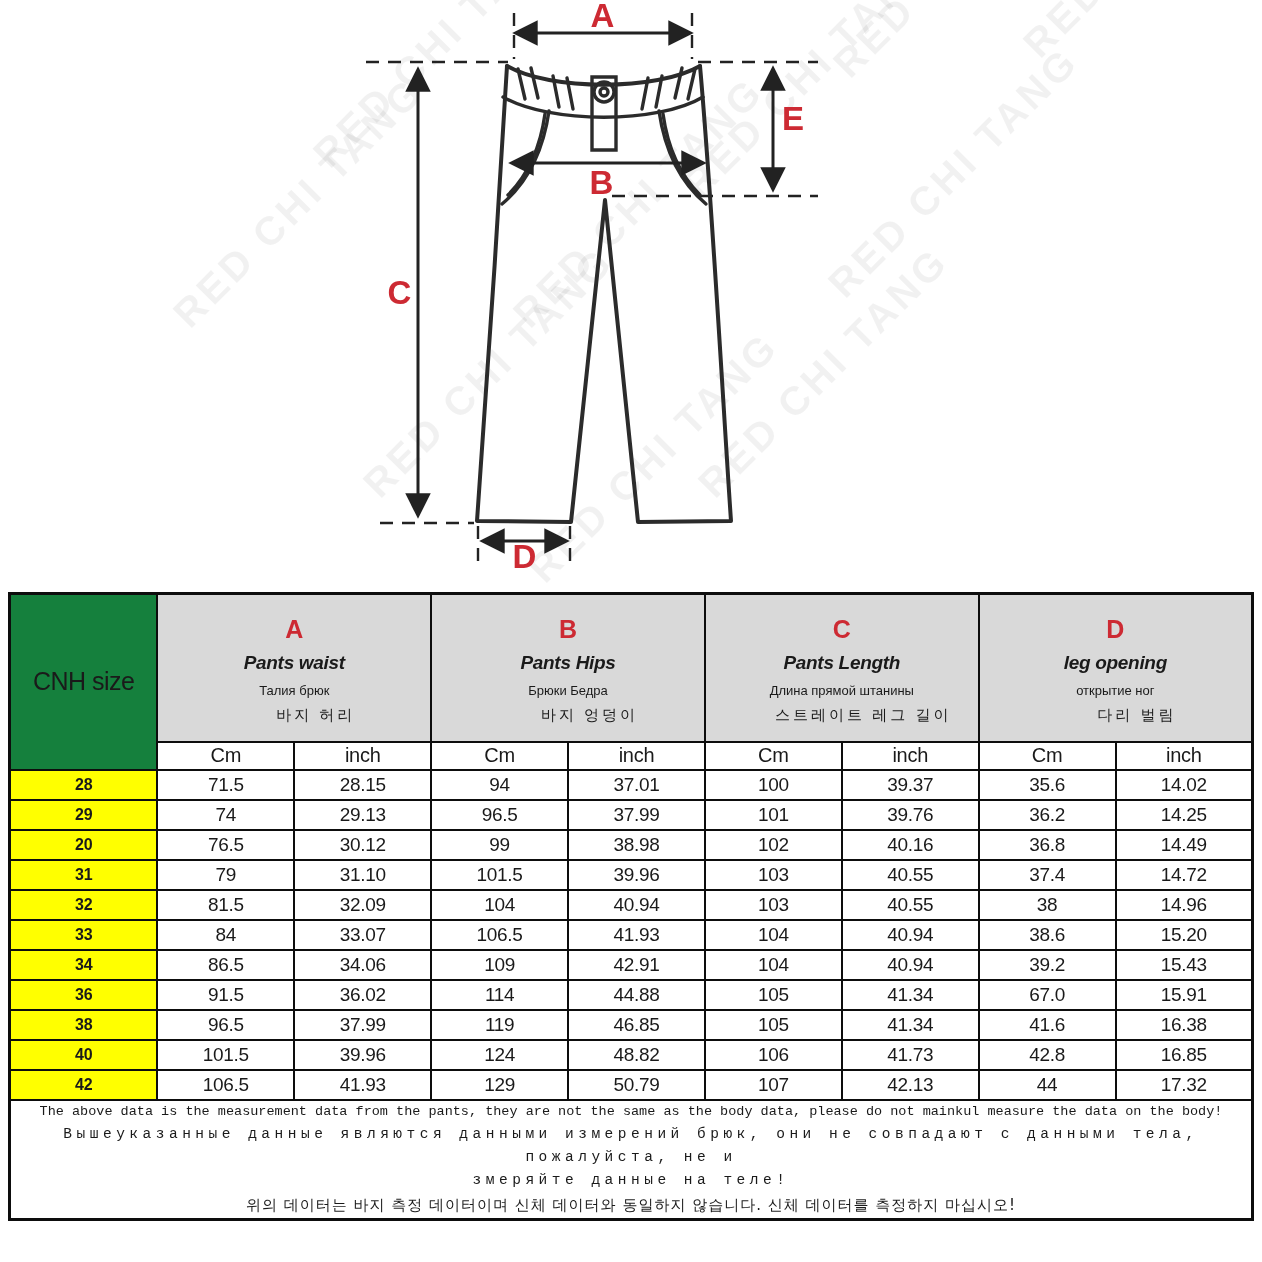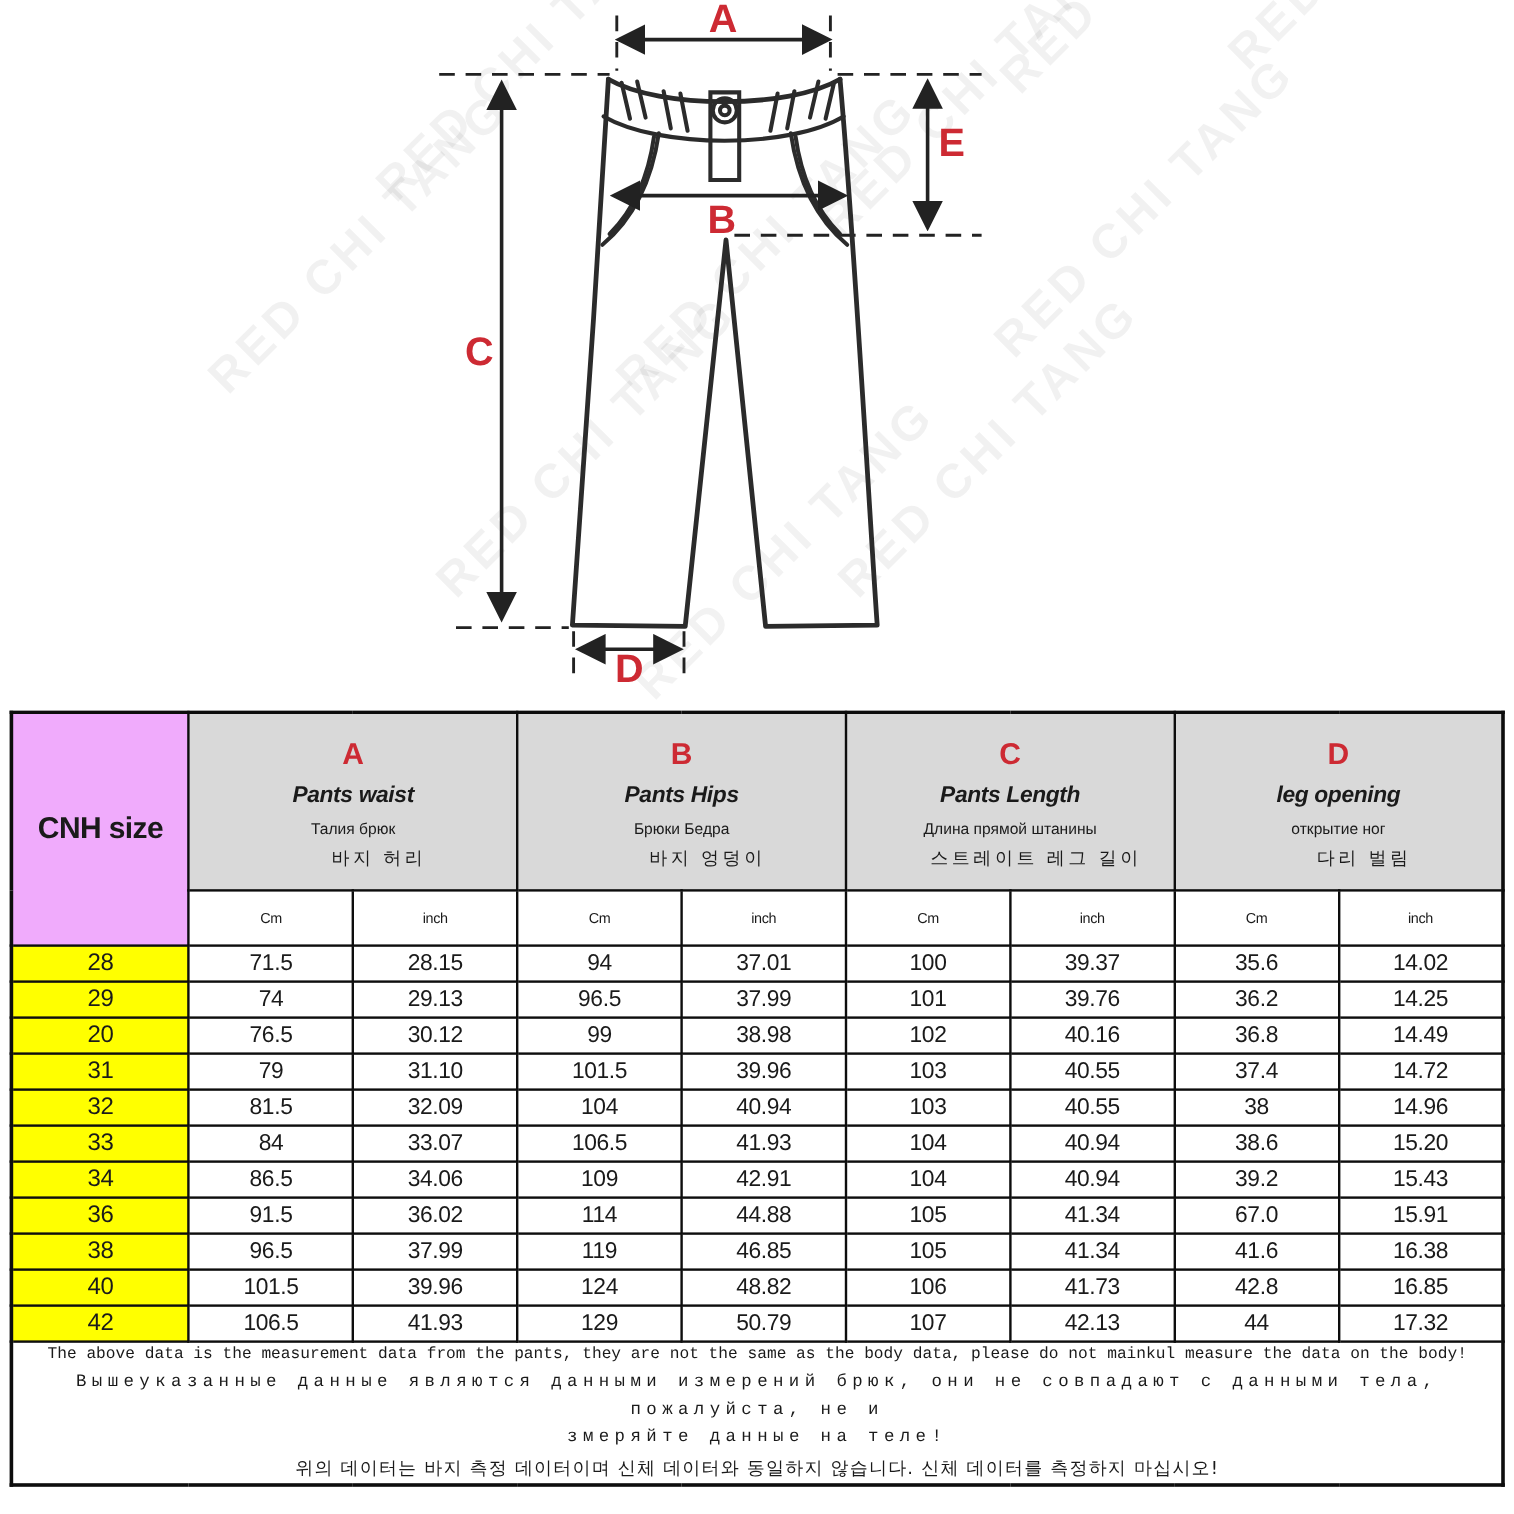--- a/index.html
+++ b/index.html
@@ -30,31 +30,31 @@
     width:1246px;margin-left:8px;
     border:3px solid #0d0d0d;
     font-family:"Liberation Sans",sans-serif;
   }
   .size-table th,.size-table td{
     border:2px solid #0d0d0d;text-align:center;vertical-align:middle;padding:0;
   }
   col.c-size{width:11.9%;}
   col.c-val{width:11.0125%;}
   th.size-head{
-    background:#f0abfc;font-size:25px;font-weight:bold;letter-spacing:-0.5px;
+    background:#15803d;font-size:25px;font-weight:normal;letter-spacing:-0.5px;
   }
   th.group-head{background:var(--header-grey,#d9d9d9);height:148px;font-weight:normal;}
   .g-letter{color:var(--accent-red,#cd2a33);font-size:25px;font-weight:bold;margin:4px 0 8px;}
   .g-en{font-size:19px;font-weight:bold;letter-spacing:-0.3px;margin-bottom:9px;font-style:italic;}
   .g-ru{font-size:13px;margin-bottom:8px;}
   .g-ko{font-size:15px;letter-spacing:3px;padding-left:43px;}
-  tr.unit-row th{height:46px;font-size:12px;font-weight:normal;background:#fff;letter-spacing:-0.3px;}
+  tr.unit-row th{height:28px;font-size:20px;font-weight:normal;background:#fff;letter-spacing:-0.3px;}
   tbody td{height:30px;font-size:19px;letter-spacing:-0.3px;background:#fff;}
   tbody td.size-cell{
-    background:var(--size-yellow,#ffff00);font-weight:normal;font-size:20px;
+    background:var(--size-yellow,#ffff00);font-weight:bold;font-size:16px;
   }
   tfoot td{height:102px;background:#fff;margin-top:16px;}
   .note-en{
     font-family:"Liberation Mono",monospace;font-size:13.5px;line-height:22px;
   }
   .note-ru{
     font-family:"Liberation Mono",monospace;font-size:14.5px;letter-spacing:4.5px;line-height:23px;
   }
   .note-ko{
     font-family:"DejaVu Sans",sans-serif;font-size:15px;letter-spacing:1px;line-height:26px;

